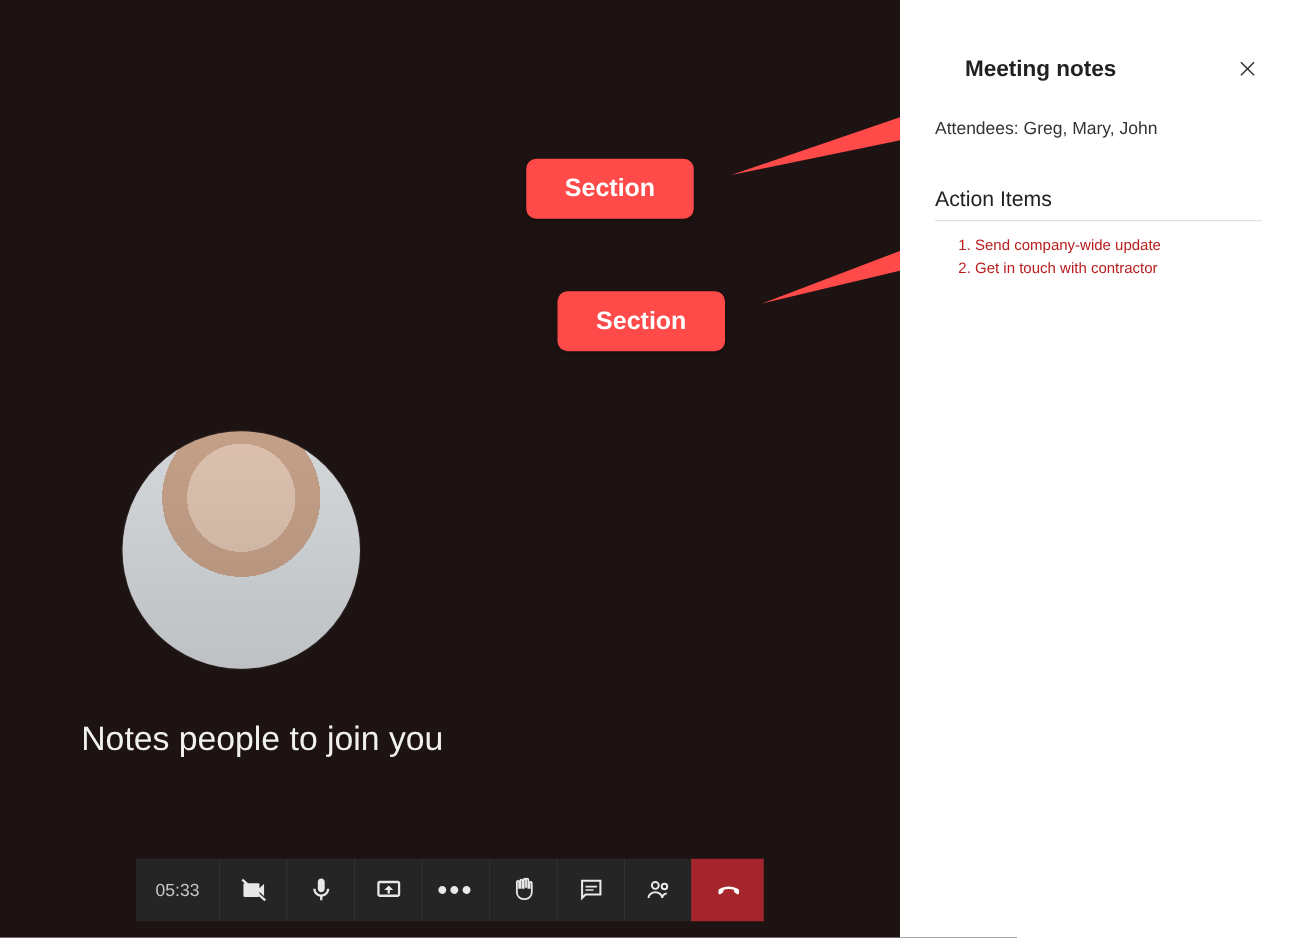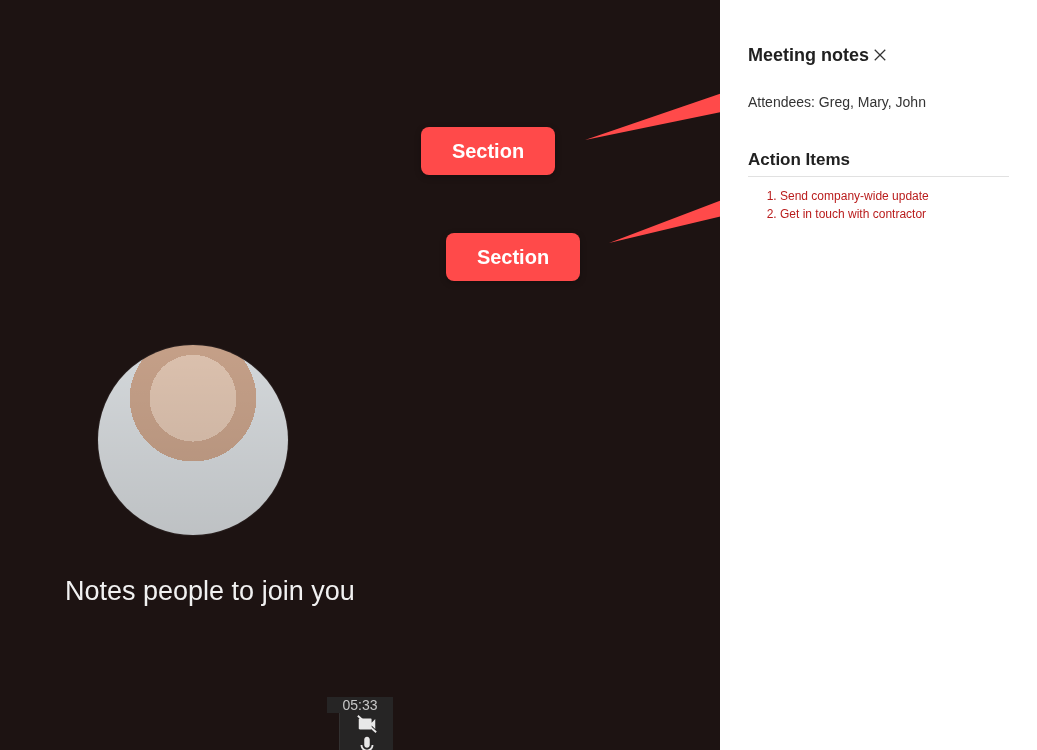--- a/index.html
+++ b/index.html
@@ -59,28 +59,27 @@
   }
   .callout.c1 { top: 127px; left: 421px; }
   .callout.c2 { top: 233px; left: 446px; }
   .pointer {
     position: absolute;
     pointer-events:none;
   }
   
   .control-bar {
     position: absolute;
-    bottom: 3px;
+    bottom: 13px;
     left: 50%;
     transform: translateX(-50%);
     display: flex;
-    align-items: flex-end;
+    align-items: center;
     height: 50px;
     background: rgba(0,0,0,0.0);
-    flex-direction: column;
   }
   .ctrl {
     width: 54px;
     height: 50px;
     display:flex;
     align-items:center;
     justify-content:center;
     background: rgba(40,40,40,0.9);
     color: #e8e8e8;
     font-size: 15px;
@@ -96,22 +95,24 @@
   .side-panel {
     flex: 1;
     height: 750px;
     background: #fff;
     padding: 44px 28px 20px 28px;
     color: #212121;
     position: relative;
   }
   .panel-header {
     display:flex;
+    justify-content: space-between;
     align-items:center;
     margin-bottom: 28px;
+    margin-left: 24px;
   }
   .panel-title {
     font-size: 18px;
     font-weight: 700;
   }
   .close-btn {
     width: 22px; height:22px;
     display:flex; align-items:center; justify-content:center;
     cursor:pointer;
     color:#333;
@@ -124,21 +125,21 @@
     border-bottom: 1px solid #e1e1e1;
     margin-bottom: 10px;
   }
   .attendees {
     font-size: 14px;
     color: #333;
     margin-bottom: 40px;
   }
   .section2-title {
     font-size: 17px;
-    font-weight: 700;
+    font-weight: 400;
     padding-bottom: 6px;
     border-bottom: 1px solid #e1e1e1;
     margin-bottom: 12px;
   }
   ol.action-items {
     list-style: decimal;
     margin-left: 32px;
     font-size: 12px;
     color: #b91c1c;
   }

